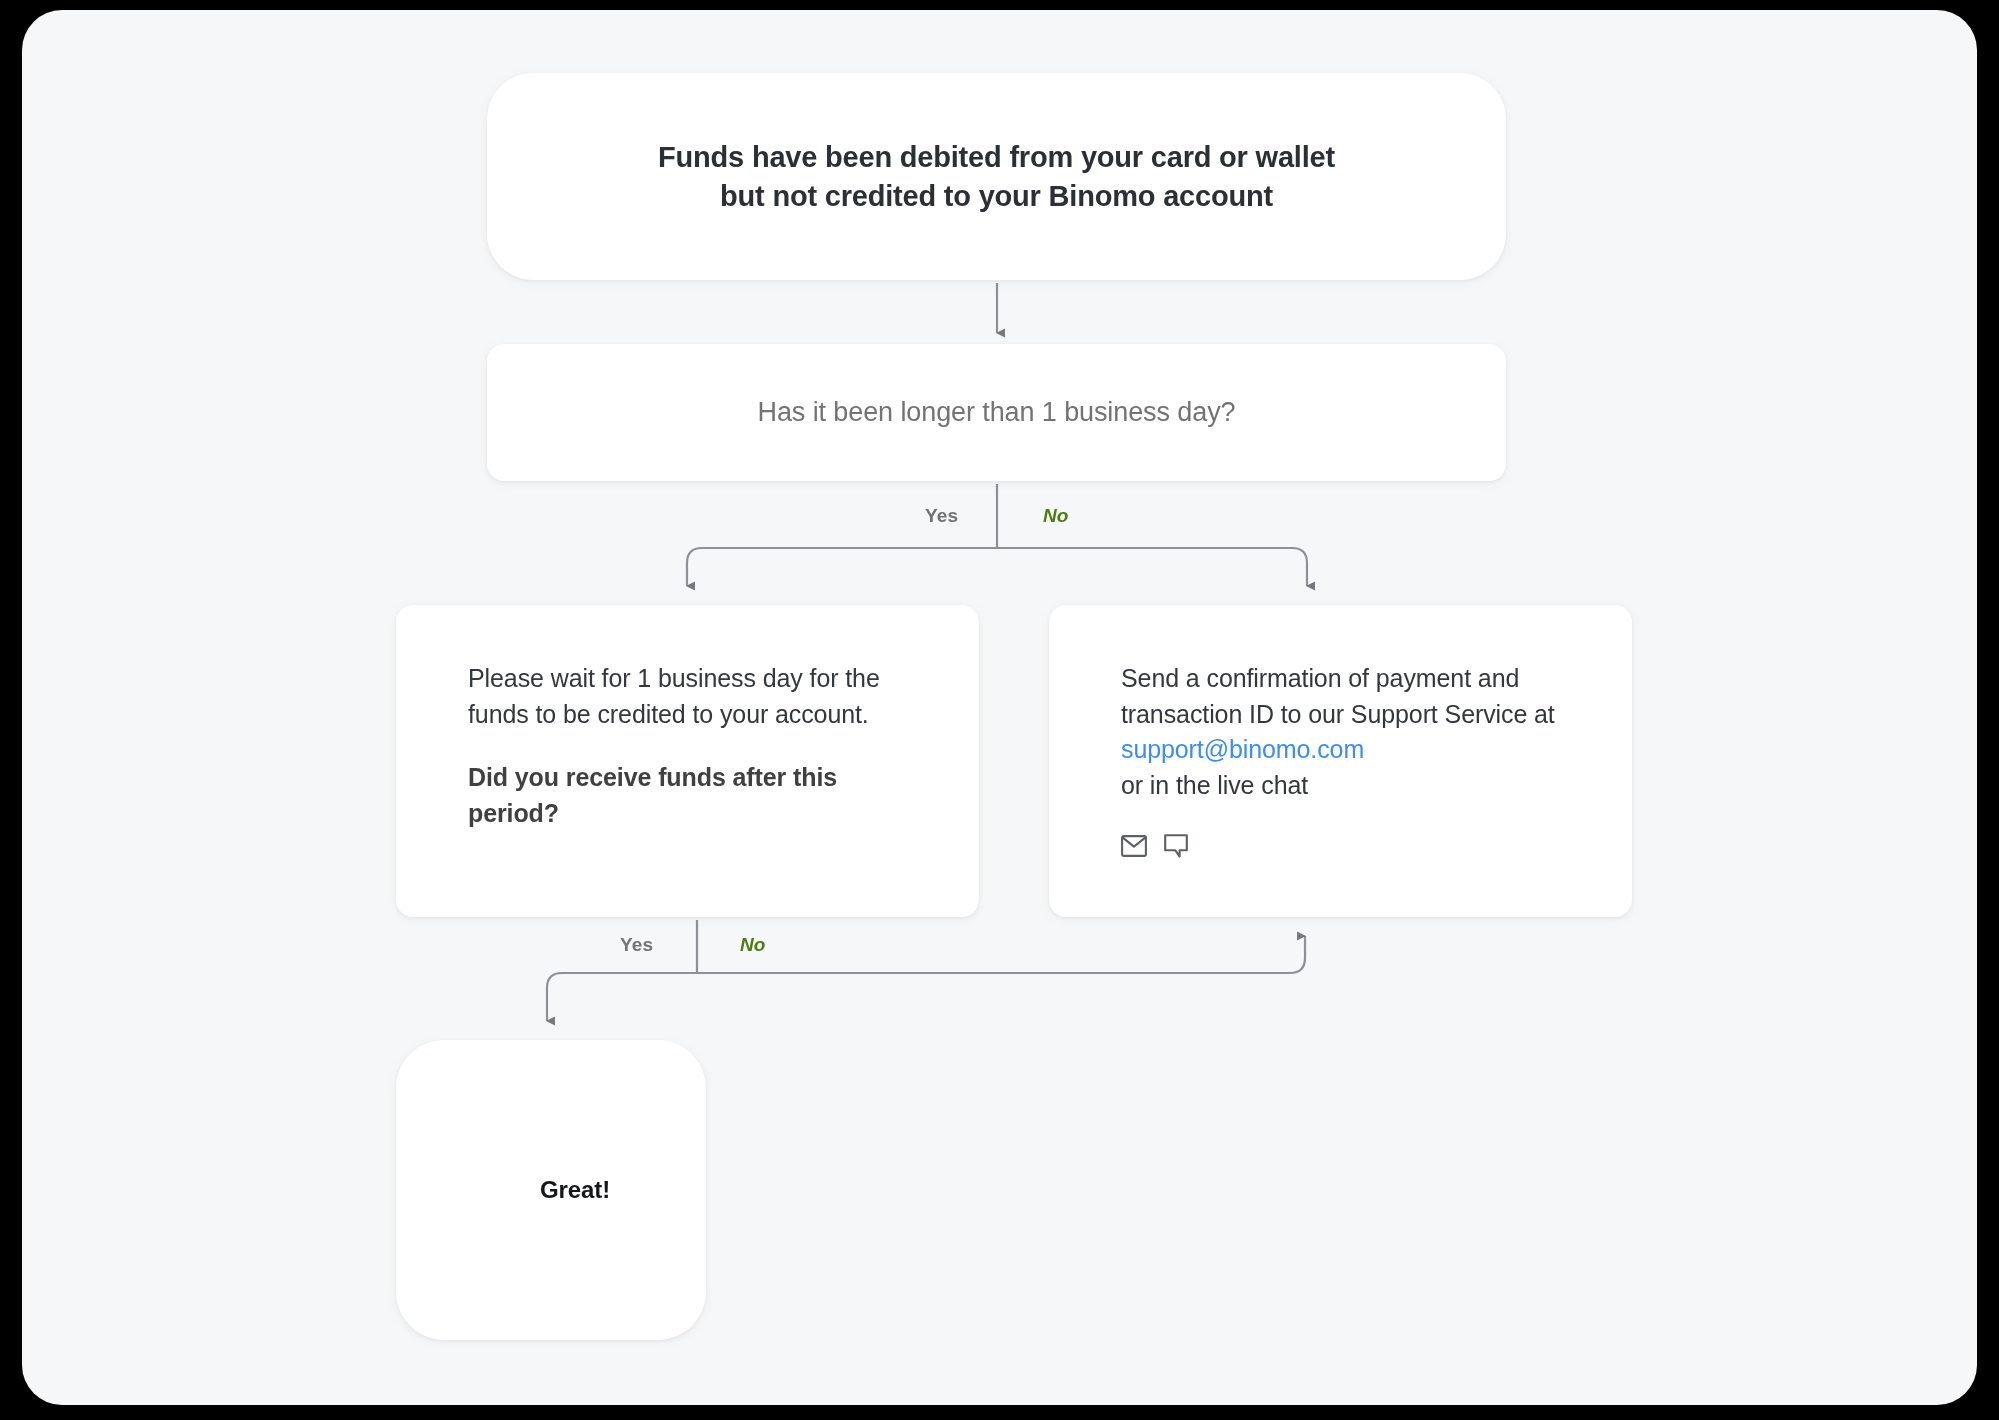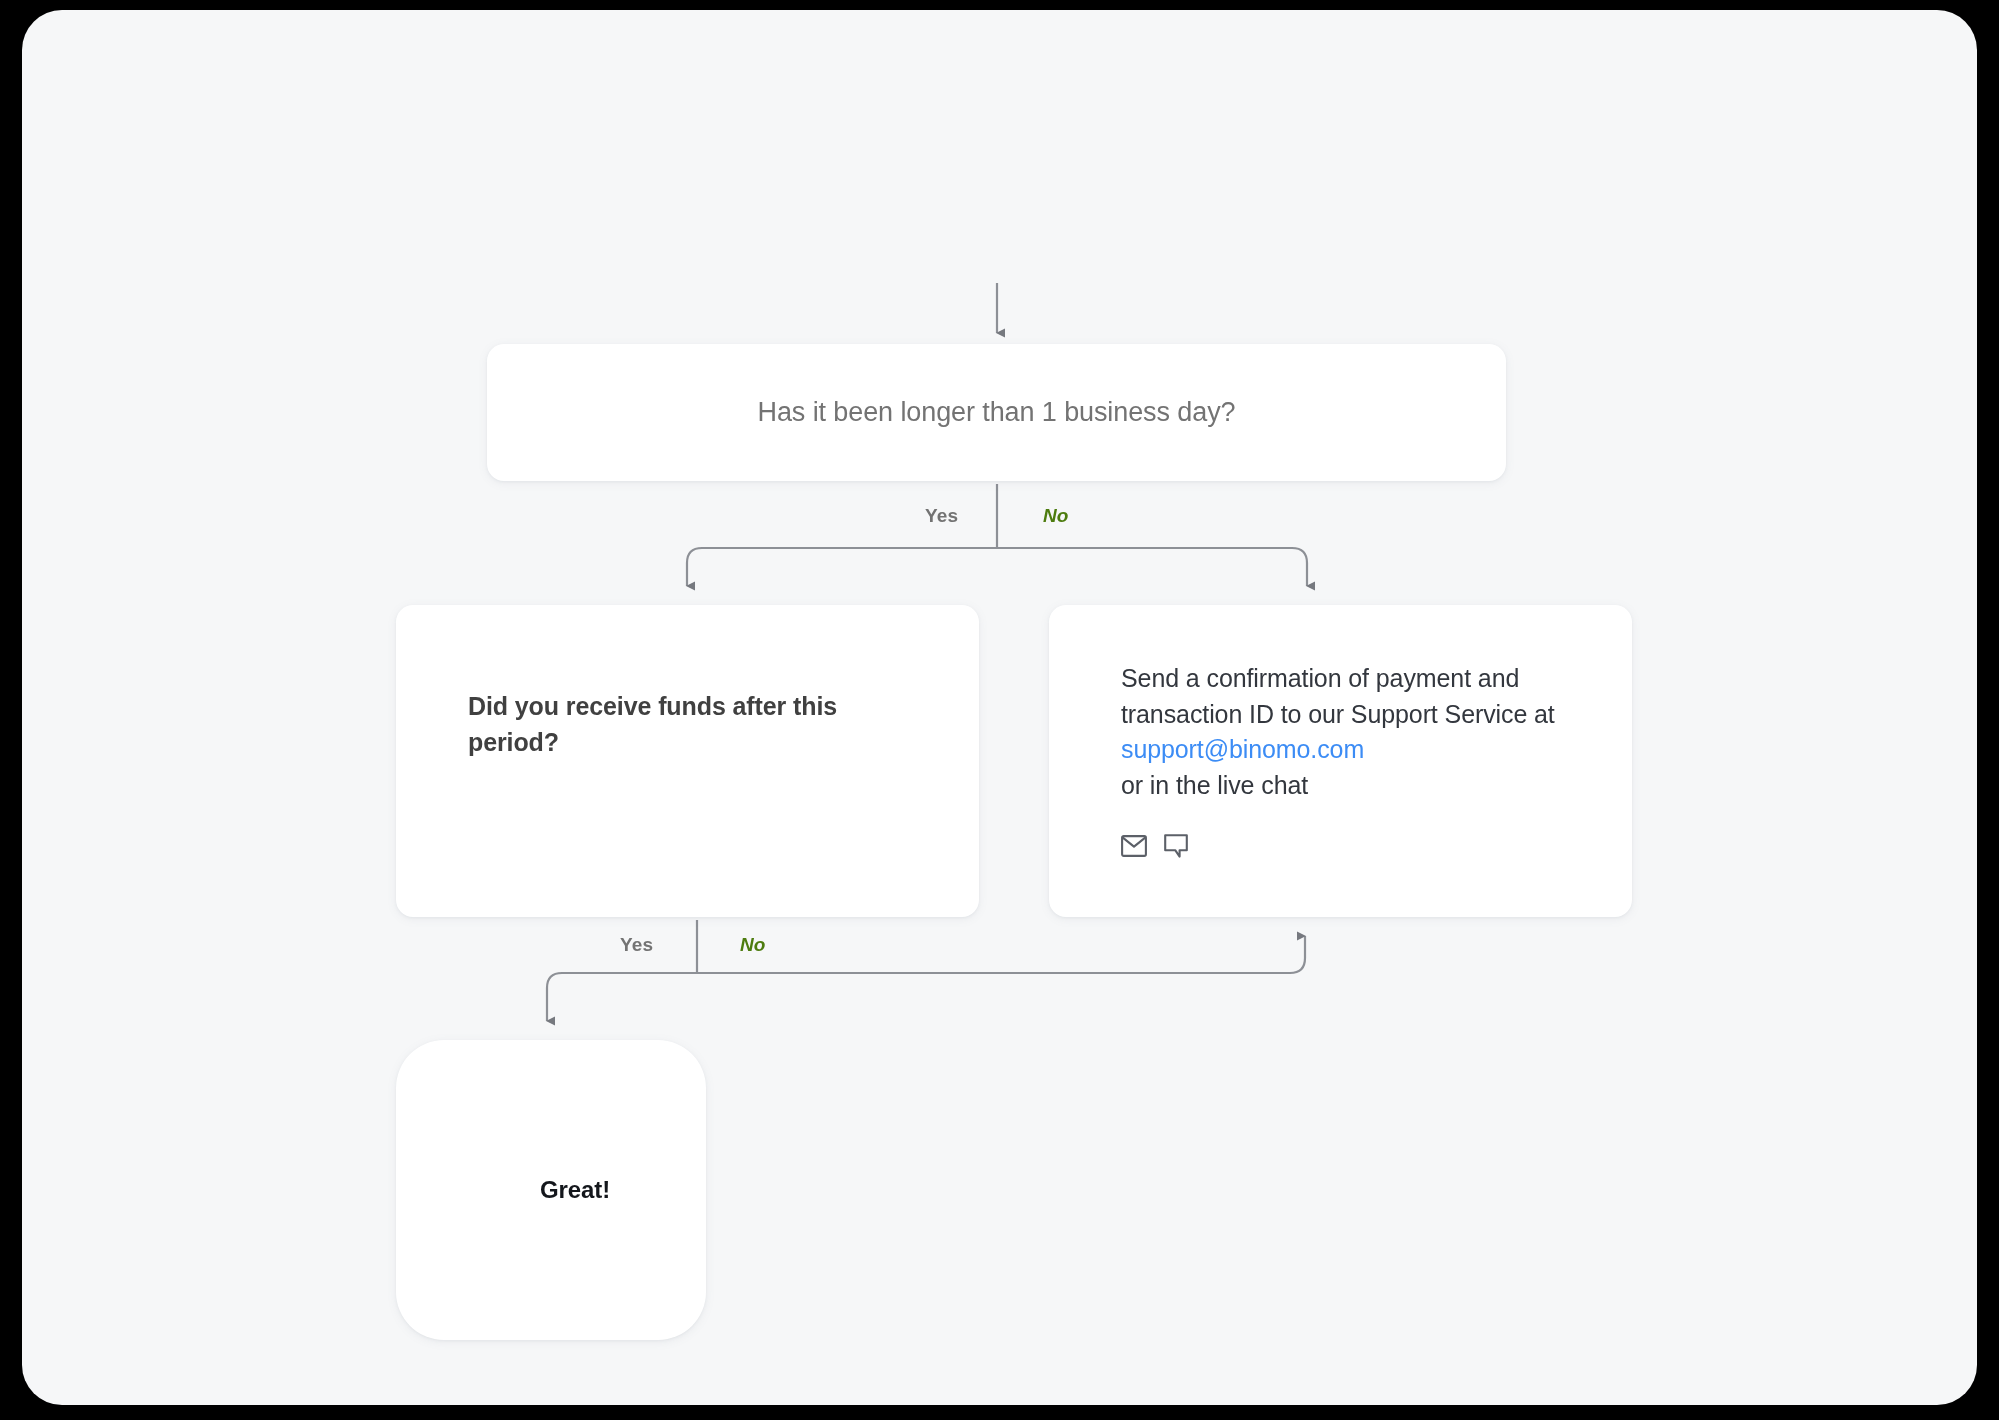--- a/index.html
+++ b/index.html
@@ -196,29 +196,36 @@
       <path d="M997,548 L1292,548 Q1307,548 1307,563 L1307,586" marker-end="url(#arrow-down)"></path>
 
       <line x1="697" y1="920" x2="697" y2="973"></line>
 
       <path d="M697,973 L562,973 Q547,973 547,988 L547,1021" marker-end="url(#arrow-down)"></path>
 
       <path d="M697,973 L1290,973 Q1305,973 1305,958 L1305,936" marker-end="url(#arrow-up)"></path>
     </g>
   </svg>
 
+  <div class="node node-title">
+    <div class="txt">
+      <span>Funds have been debited from your card or wallet</span><br>
+      <span>but not credited to your Binomo account</span>
+    </div>
+  </div>
 
   <div class="node node-decision">
     <div class="txt">Has it been longer than 1 business day?</div>
   </div>
 
   <div class="branch-label lbl-yes yes1">Yes</div>
   <div class="branch-label lbl-no no1">No</div>
 
   <div class="node node-wait">
+    <div class="body-text">Please wait for 1 business day for the funds to be credited to your account.</div>
     <div class="gap"></div>
     <div class="body-text bold">Did you receive funds after this period?</div>
   </div>
 
   <div class="node node-support">
     <div class="body-text"><span>Send a confirmation of payment and transaction ID to our Support Service  at </span><span class="maillink">support@binomo.com</span><br><span>or in the live chat</span></div>
 
     <div class="icon-row">
       <span>
         <svg width="26" height="22" viewBox="0 0 26 22">

